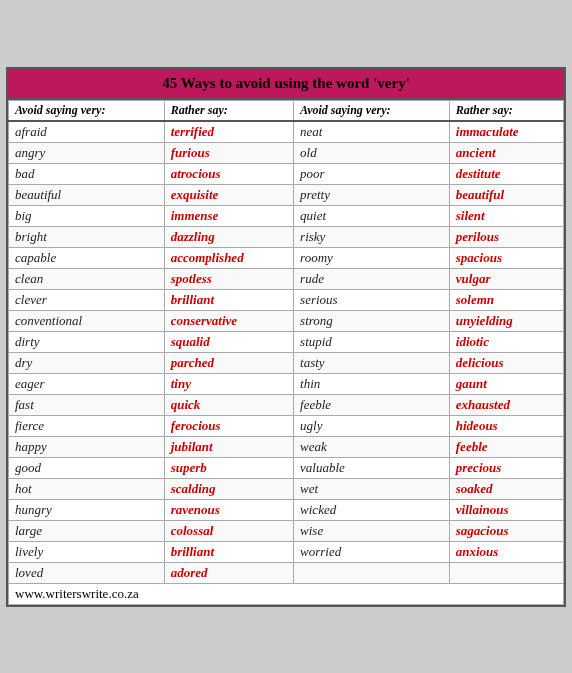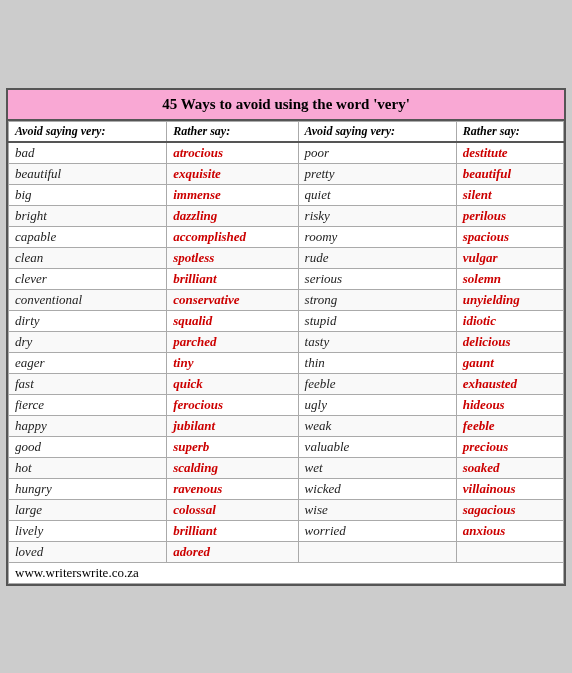--- a/index.html
+++ b/index.html
@@ -5,21 +5,21 @@
     * { box-sizing: border-box; margin: 0; padding: 0; }
     body {
       background: #ccc;
       display: flex;
       justify-content: center;
       align-items: center;
       min-height: 100vh;
       font-family: Georgia, 'Times New Roman', serif;
     }
     .container {
-      background: #f9a8d4;
+      background: #be185d;
       border: 2px solid #555;
       width: 560px;
     }
     .title-row {
       text-align: center;
       font-weight: bold;
       font-size: 15px;
       padding: 6px 4px;
       border-bottom: 2px solid #555;
     }
@@ -67,20 +67,32 @@
   <table>
     <thead>
       <tr class="header-row">
         <td>Avoid saying very:</td>
         <td>Rather say:</td>
         <td>Avoid saying very:</td>
         <td>Rather say:</td>
       </tr>
     </thead>
     <tbody id="table-body">
+    <tr>
+          <td class="avoid">afraid</td>
+          <td class="rather">terrified</td>
+          <td class="avoid">neat</td>
+          <td class="rather">immaculate</td>
+        </tr>
+        <tr>
+          <td class="avoid">angry</td>
+          <td class="rather">furious</td>
+          <td class="avoid">old</td>
+          <td class="rather">ancient</td>
+        </tr>
         <tr>
           <td class="avoid">bad</td>
           <td class="rather">atrocious</td>
           <td class="avoid">poor</td>
           <td class="rather">destitute</td>
         </tr>
         <tr>
           <td class="avoid">beautiful</td>
           <td class="rather">exquisite</td>
           <td class="avoid">pretty</td>

